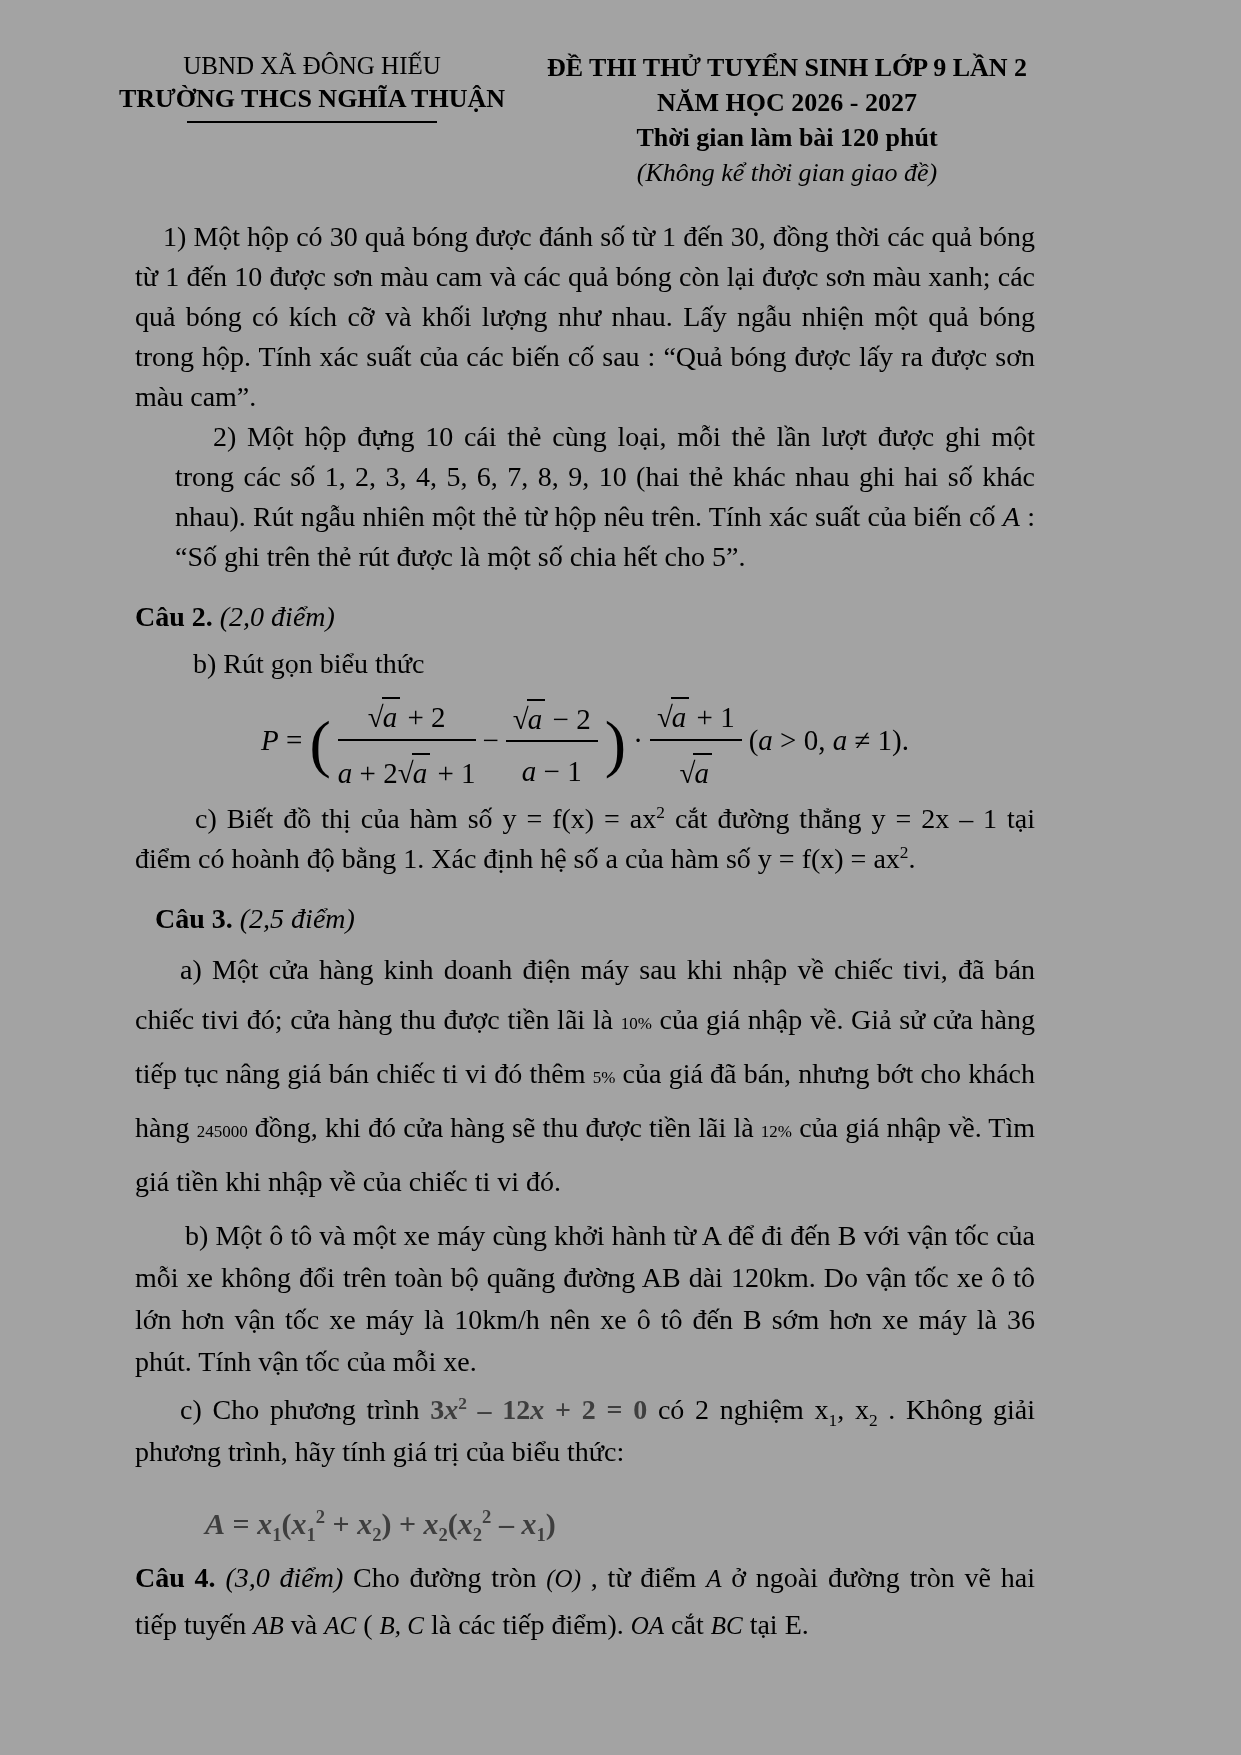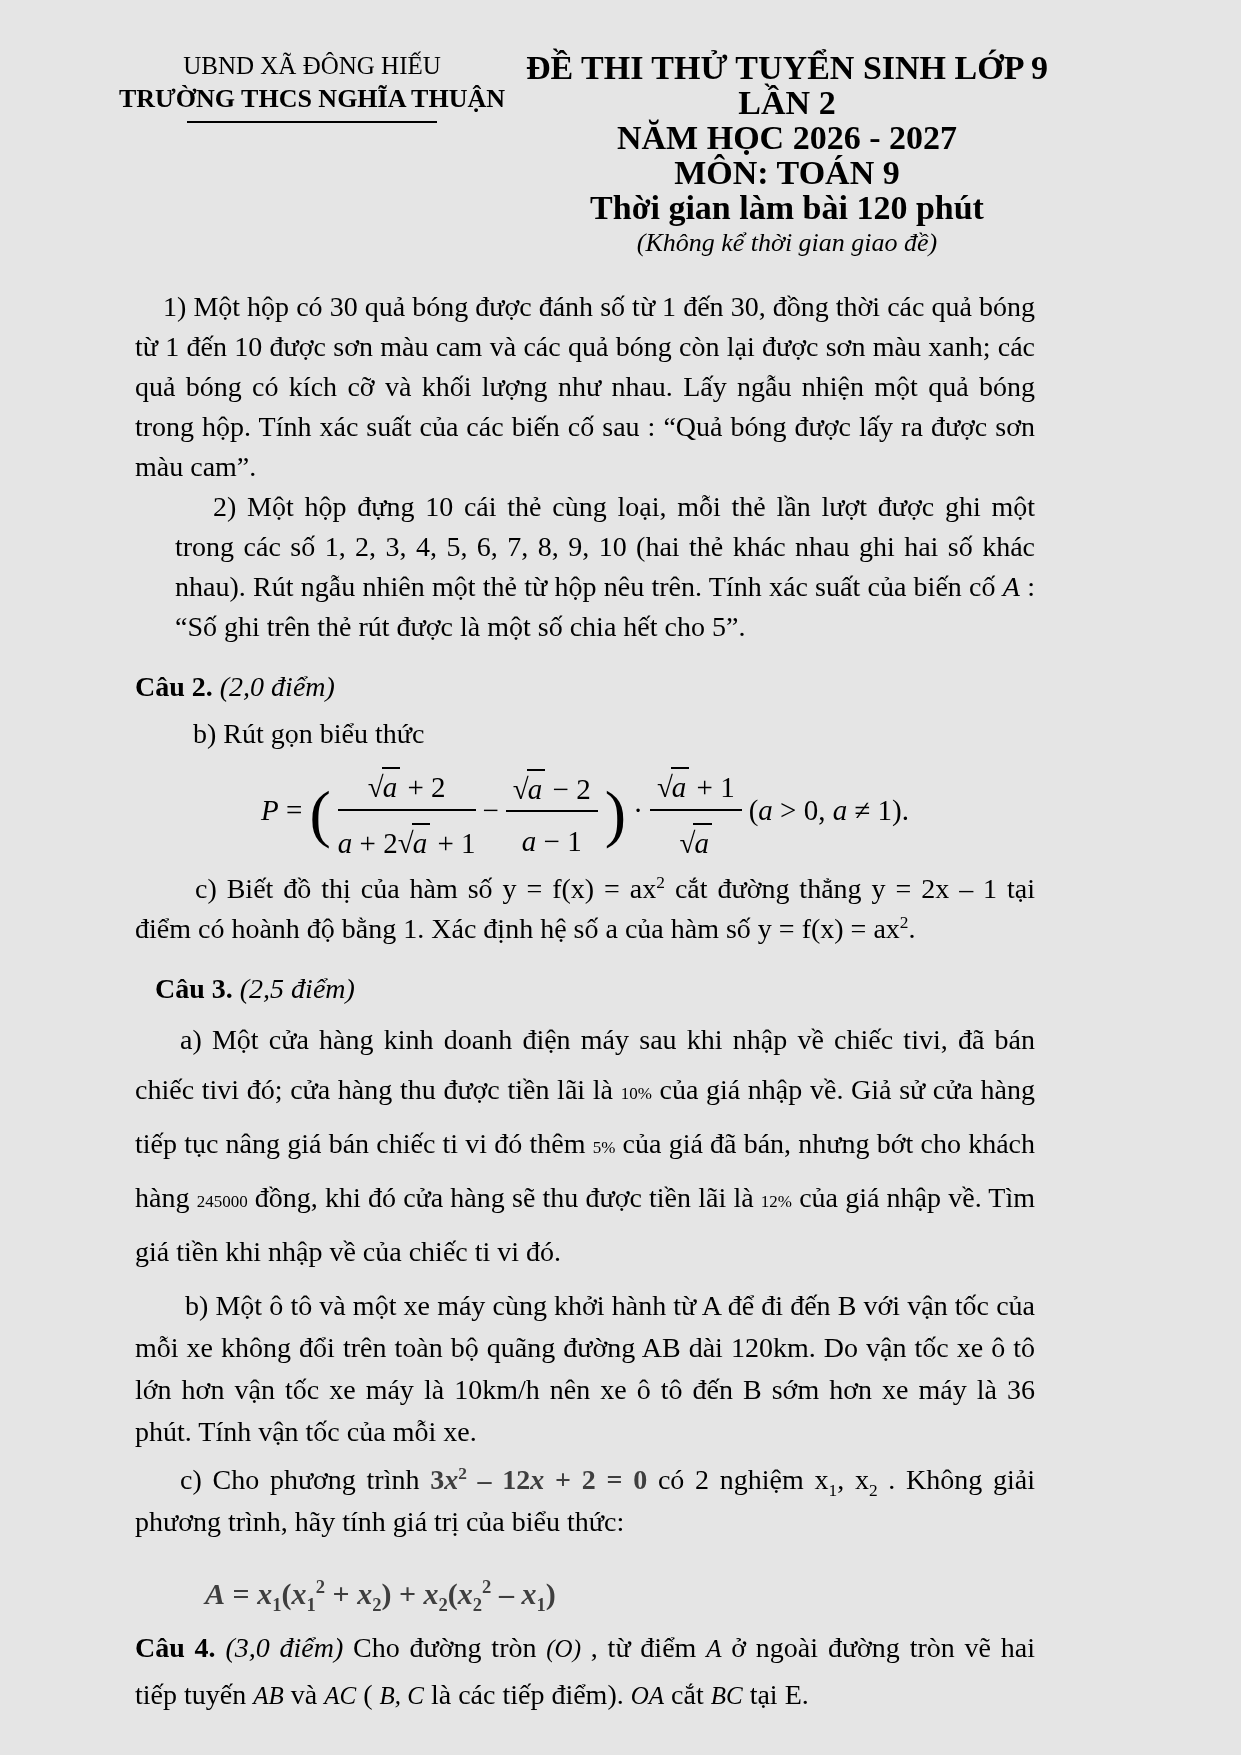--- a/index.html
+++ b/index.html
@@ -1,32 +1,32 @@
 <!DOCTYPE html>
 <html><head>
 <meta charset="utf-8">
 <style>
   html, body { margin: 0; padding: 0; background: #ffffff; }
   .page {
     position: relative;
     width: 1241px;
     height: 1755px;
-    background: #e5e5e5;
+    background: #a3a3a3;
     color: #000;
     font-family: "Liberation Serif", "DejaVu Serif", serif;
     overflow: hidden;
   }
   
   header { display: flex; padding-top: 50px; }
   .hdr-left { width: 400px; margin-left: 112px; text-align: center; }
   .hl1 { font-size: 25px; line-height: 32px; }
   .hl2 { font-size: 26px; font-weight: bold; line-height: 34px; }
   .hdr-rule { width: 250px; border-bottom: 2.5px solid #000; margin: 5px auto 0; height: 0; }
   .hdr-right { width: 530px; margin-left: 10px; text-align: center; }
-  .hr-b { font-size: 34px; font-weight: bold; line-height: 35px; }
+  .hr-b { font-size: 26px; font-weight: bold; line-height: 35px; }
   .hr-i { font-size: 26px; font-style: italic; line-height: 36px; }
   
   main.body { width: 900px; margin: 26px 0 0 135px; font-size: 28px; text-align: justify; }
   .q-head { margin: 20px 0 6px; line-height: 40px; }
   .q-label { font-weight: bold; }
   .q-points { font-style: italic; }
   .para { margin: 0; }
   .lh40 { line-height: 40px; }
   .lh42 { line-height: 42px; }
   .lh46 { line-height: 46px; }
@@ -66,21 +66,20 @@
 
   <header>
     <div class="hdr-left">
       <div class="hl1">UBND XÃ ĐÔNG HIẾU</div>
       <div class="hl2">TRƯỜNG THCS NGHĨA THUẬN</div>
       <div class="hdr-rule"></div>
     </div>
     <div class="hdr-right">
       <div class="hr-b">ĐỀ THI THỬ TUYỂN SINH LỚP 9 LẦN 2</div>
       <div class="hr-b">NĂM HỌC 2026 - 2027</div>
-      <div class="hr-b">MÔN: TOÁN 9</div>
       <div class="hr-b">Thời gian làm bài 120 phút</div>
       <div class="hr-i">(Không kể thời gian giao đề)</div>
     </div>
   </header>
 
   <main class="body">
 
     <p class="para lh40 ind28">1)  Một hộp có 30 quả bóng được đánh số từ 1 đến 30, đồng thời các quả bóng từ 1 đến 10 được sơn màu cam và các quả bóng còn lại được sơn màu xanh; các quả bóng có kích cỡ và khối lượng như nhau. Lấy ngẫu nhiện một quả bóng trong hộp. Tính xác suất của các biến cố sau : “Quả bóng được lấy ra được sơn màu cam”.</p>
     <p class="para lh40 ind38" data-math="cau1.p2"><span>2) Một hộp đựng 10 cái thẻ cùng loại, mỗi thẻ lần lượt được ghi một trong các số 1, 2, 3, 4, 5, 6, 7, 8, 9, 10 (hai thẻ khác nhau ghi hai số khác nhau). Rút ngẫu nhiên một thẻ từ hộp nêu trên. Tính xác suất của biến cố </span><span class="i">A</span><span> : “Số ghi trên thẻ rút được là một số chia hết cho 5”.</span></p>
 

